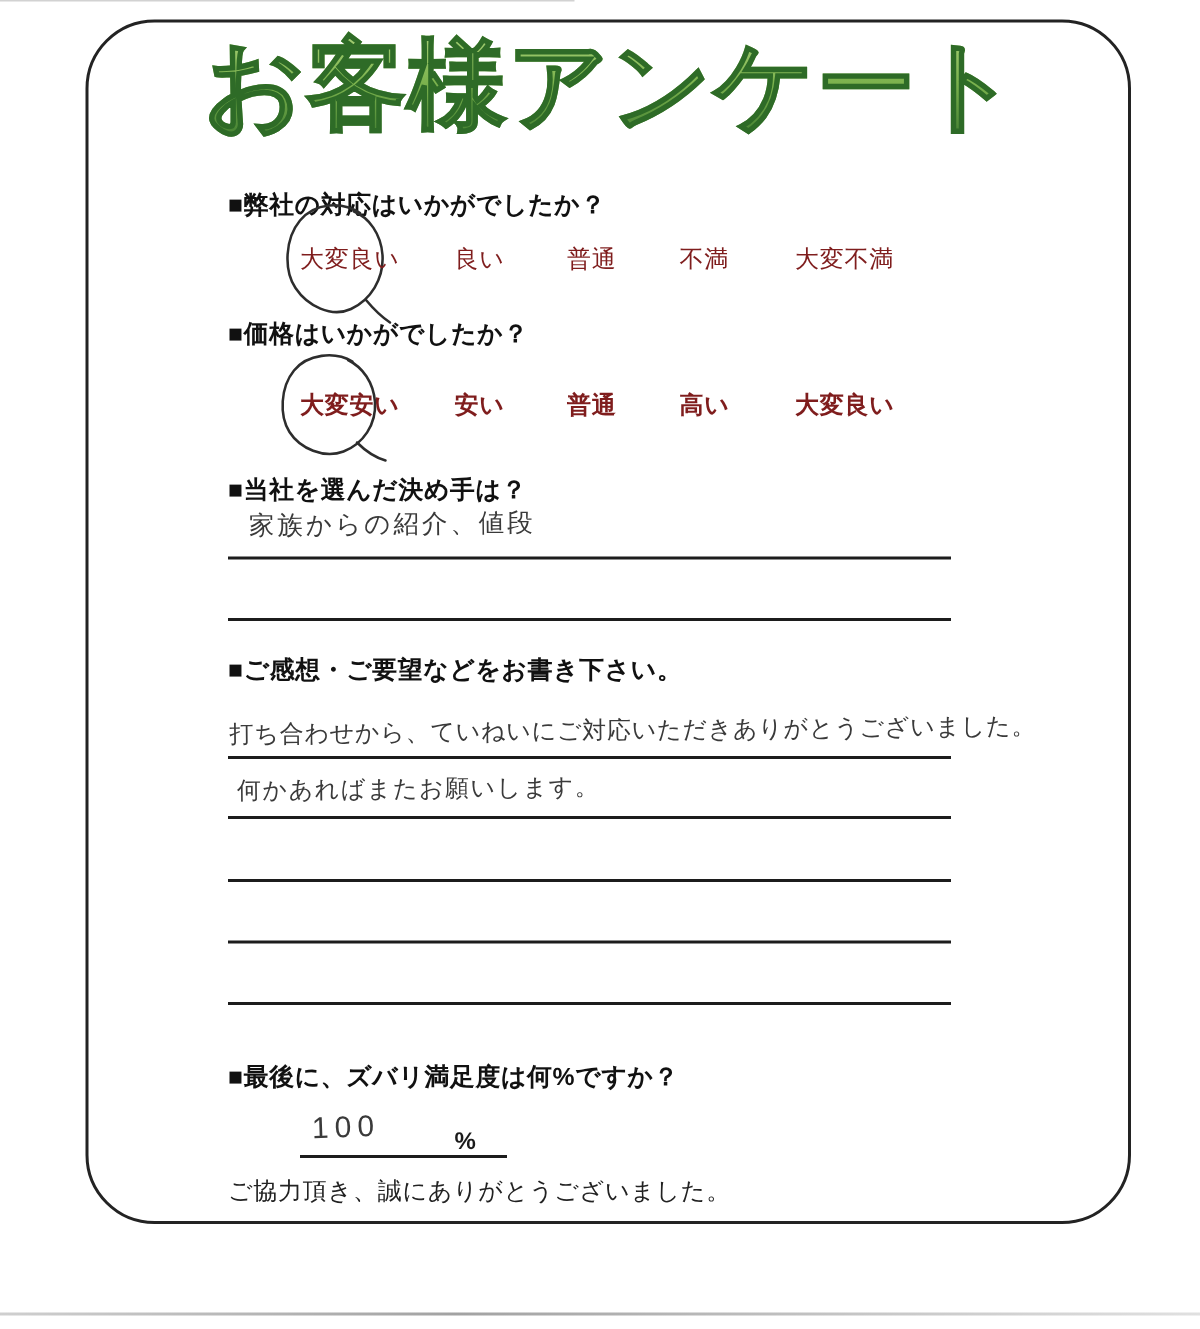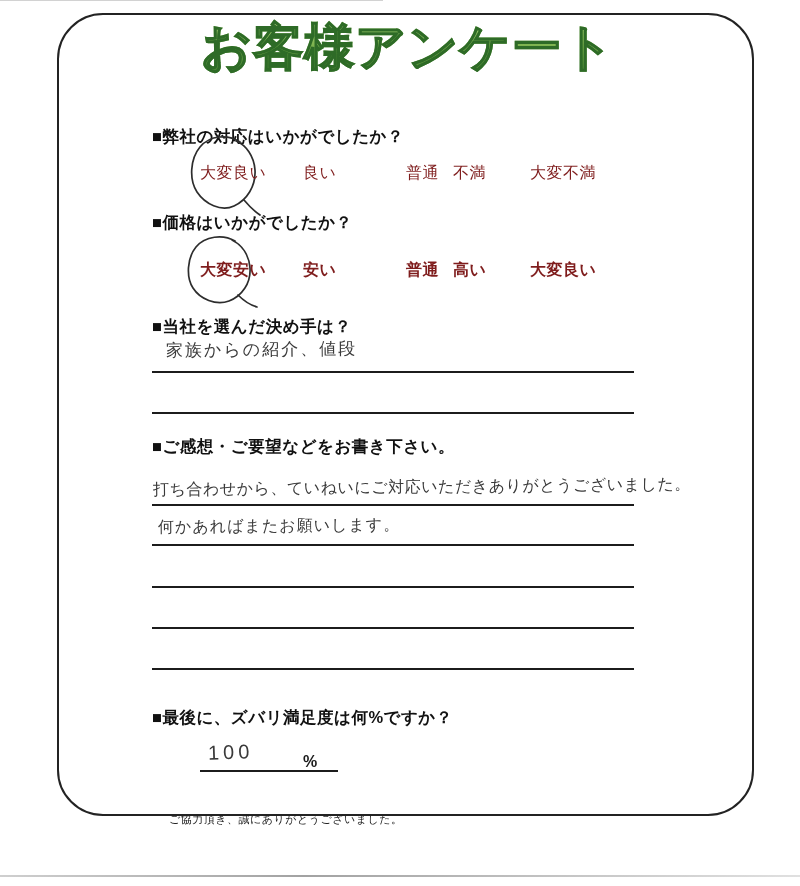--- a/index.html
+++ b/index.html
@@ -7,51 +7,51 @@
   body { position:relative; font-family:"Liberation Sans","DejaVu Sans",sans-serif; color:#1b1b1b; }
 
   .artifact-top { position:absolute; left:0; top:0; width:383px; height:1px; background:#d2d2d2; }
   .artifact-bottom { position:absolute; left:0; top:875px; width:800px; height:2px;
     background:linear-gradient(90deg,#cfcfcf,#a2a2a2 38%,#c6c6c6 72%,#e0e0e0); }
 
   .sheet { position:absolute; left:57px; top:13px; width:697px; height:803px;
     border:2px solid #232323; border-radius:46px; background:transparent; }
 
   .title { position:absolute; left:0; top:20px; width:800px; padding-left:16px;
-    text-align:center; font-size:50px; font-weight:bold; line-height:1.1;
+    text-align:center; font-size:66px; font-weight:bold; line-height:1.1;
     letter-spacing:1px; color:#5d9c3f; white-space:nowrap; }
   @supports ((-webkit-background-clip: text) or (background-clip: text)) {
     .title {
       background:linear-gradient(180deg,#a9d178 0%,#7cb24e 48%,#417e31 100%);
       -webkit-background-clip:text; background-clip:text; color:transparent;
       -webkit-text-stroke:1.5px #2e6b27;
     }
   }
 
   .q-label { position:absolute; left:152px; font-size:16.5px; font-weight:bold;
     letter-spacing:0.5px; color:#111; white-space:nowrap; }
   .opt { position:absolute; font-size:16px; color:#7f1d1d; letter-spacing:0.5px; white-space:nowrap; }
   .row1 { top:163px; } .row2 { top:260px;font-weight:bold; }
-  .px1 { left:200px; } .px2 { left:303px; } .px3 { left:378px;margin-left:28px; } .px4 { left:453px; } .px5 { left:530px; }
+  .px1 { left:200px; } .px2 { left:303px; } .px3 { left:378px; } .px4 { left:453px; } .px5 { left:530px; }
 
   .circle-mark { position:absolute; overflow:visible; }
   .circle-mark path { fill:none; stroke:#2d2d2d; stroke-width:1.7; stroke-linecap:round; }
 
   .ans-line { position:absolute; left:152px; width:482px; height:0; border-top:2px solid #1c1c1c; }
   .hw { position:absolute; color:#3a3a3a; white-space:nowrap; transform:rotate(-0.6deg); }
   .hw-q3 { left:166px; top:338px; font-size:17px; letter-spacing:2px; }
   .hw-q4a { left:153px; top:477px; font-size:16px; letter-spacing:0.5px; }
   .hw-q4b { left:158px; top:516px; font-size:16px; letter-spacing:1px; }
   .hw-q5 { left:208px; top:741px; font-size:20px; letter-spacing:4px; transform:rotate(-2deg); }
 
   .pct-label { position:absolute; left:303px; top:753px; font-size:16px; font-weight:bold; color:#1b1b1b; }
   .pct-line { position:absolute; left:200px; top:770px; width:138px; height:0; border-top:2px solid #1c1c1c; }
 
-  .closing { position:absolute; left:169px; top:784px; font-size:11px;
-    letter-spacing:0.5px; color:#222; white-space:nowrap;margin-top:28px; }
+  .closing { position:absolute; left:152px; top:784px; font-size:16px;
+    letter-spacing:0.5px; color:#222; white-space:nowrap; }
 </style>
 </head>
 <body>
 
 <div class="artifact-top"></div>
 
 <div class="sheet"></div>
 
 <h1 class="title">お客様アンケート</h1>
 

